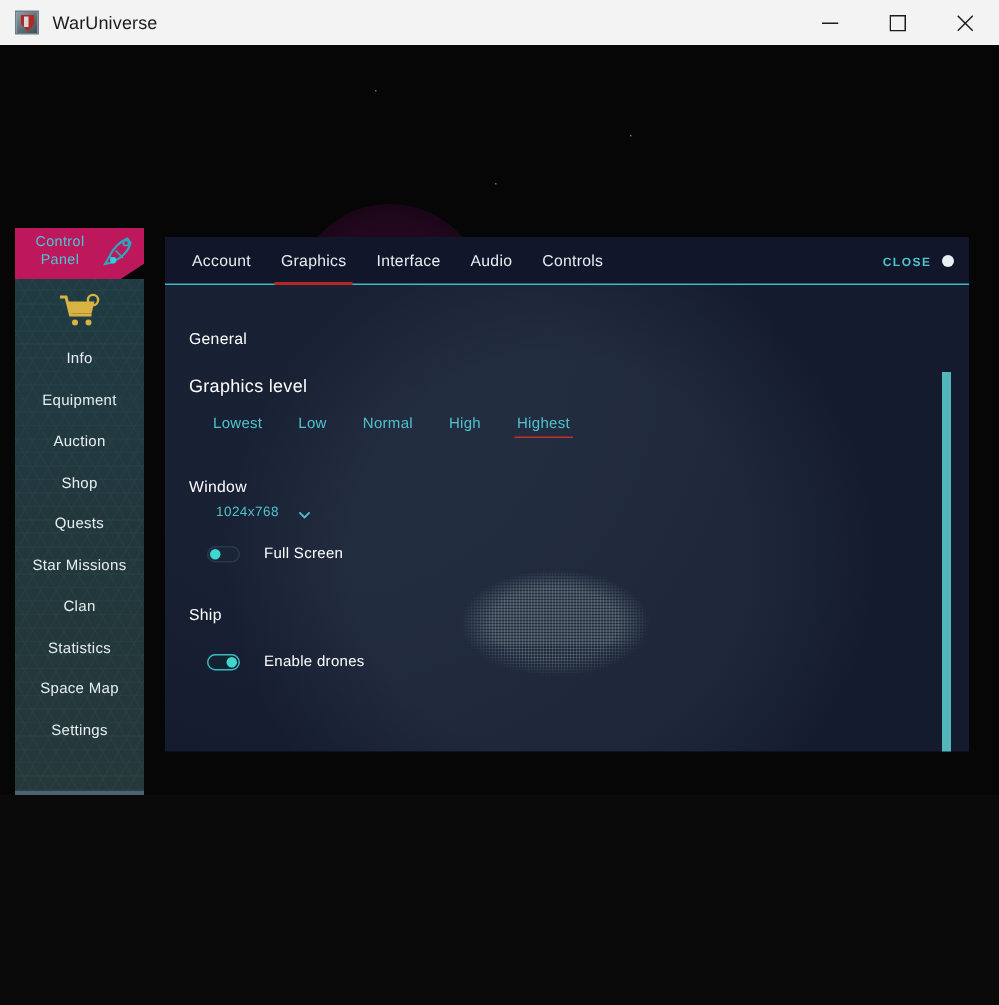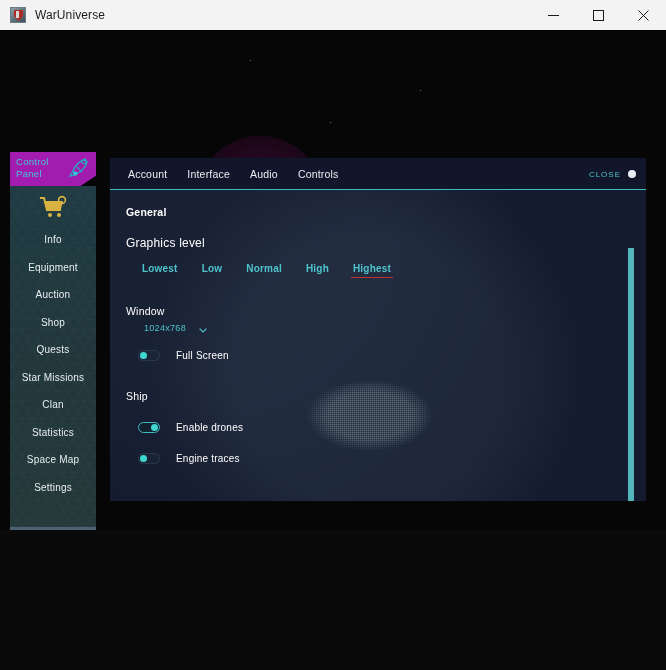--- a/index.html
+++ b/index.html
@@ -83,22 +83,23 @@
   
   .sidebar {
     position: absolute;
     left: 10px; top: 122px;
     width: 86px; height: 408px;
     z-index: 6;
   }
   .sb-header {
     position: relative;
     width: 86px; height: 34px;
-    background: #a21caf;
+    background: #be185d;
     clip-path: polygon(0 0, 100% 0, 100% 70%, 82% 100%, 0 100%);
+    text-align: center;
   }
   .sb-header-label {
     position: absolute; left: 6px; top: 4px;
     width: 48px;
     font-size: 9.5px; line-height: 12px;
     color: #46c8d6;
     letter-spacing: 0.3px;
   }
   .sb-rocket {
     position: absolute; right: 5px; top: 3px;
@@ -191,21 +192,21 @@
   }
   .tab-underline {
     position: absolute; left: 0; right: 0; bottom: 0;
     height: 1.5px; background: #3fb8bf;
   }
   .close-wrap {
     margin-left: auto; margin-right: 10px;
     display: flex; align-items: center; gap: 7px;
   }
   .close-label {
-    font-size: 8px; color: #4fc3cc; letter-spacing: 1px;
+    font-size: 8px; color: #4fc3cc; letter-spacing: 1px; font-weight: bold;
   }
   .close-dot {
     width: 8px; height: 8px; border-radius: 50%;
     background: #e9eef3;
   }
 
   .panel-body {
     position: relative;
     padding: 12px 0 0 0;
     height: 311px;
@@ -392,20 +393,23 @@
         
       </div>
     </div>
 
     <div class="panel">
       <div class="panel-bgdots"></div>
 
       <div class="tabbar">
         <div class="tab">
             <span>Account</span>
+          </div>
+        <div class="tab active">
+            <span>Graphics</span>
           </div>
         <div class="tab">
             <span>Interface</span>
           </div>
         <div class="tab">
             <span>Audio</span>
           </div>
         <div class="tab">
             <span>Controls</span>
           </div>
@@ -413,23 +417,23 @@
           <span class="close-label">CLOSE</span>
           <span class="close-dot"></span>
         </div>
         <div class="tab-underline"></div>
       </div>
 
       <div class="panel-body">
         <div class="panel-blob"></div>
 
         
-        <div class="sec-title" style="margin-top:4px;font-weight:bold;">General</div>
+        <div class="sec-title" style="margin-top:18px;">General</div>
         <div class="sub-title" style="margin-top:18px;">Graphics level</div>
-        <div class="levels" style="margin-top:13px;font-weight:bold;">
+        <div class="levels" style="margin-top:13px;">
           <div class="level"><span>Lowest</span></div>
           <div class="level"><span>Low</span></div>
           <div class="level"><span>Normal</span></div>
           <div class="level"><span>High</span></div>
           <div class="level selected"><span>Highest</span></div>
         </div>
 
         
         <div class="sec-title" style="margin-top:27px;">Window</div>
         <div class="res-value" style="margin-top:5px;">
@@ -446,26 +450,20 @@
         </div>
 
         
         <div class="sec-title" style="margin-top:27px;">Ship</div>
         <div class="optrow" style="margin-top:17px;">
           <div class="toggle on">
               <span class="knob"></span>
             </div>
           <span class="opt-label">Enable drones</span>
         </div>
-        <div class="optrow" style="margin-top:15px;">
-          <div class="toggle off">
-              <span class="knob"></span>
-            </div>
-          <span class="opt-label">Engine traces</span>
-        </div>
         
 
         
         <div class="scrollbar-track">
           <div class="scrollbar-thumb"></div>
         </div>
       </div>
     </div>
   </div>
 </div>

